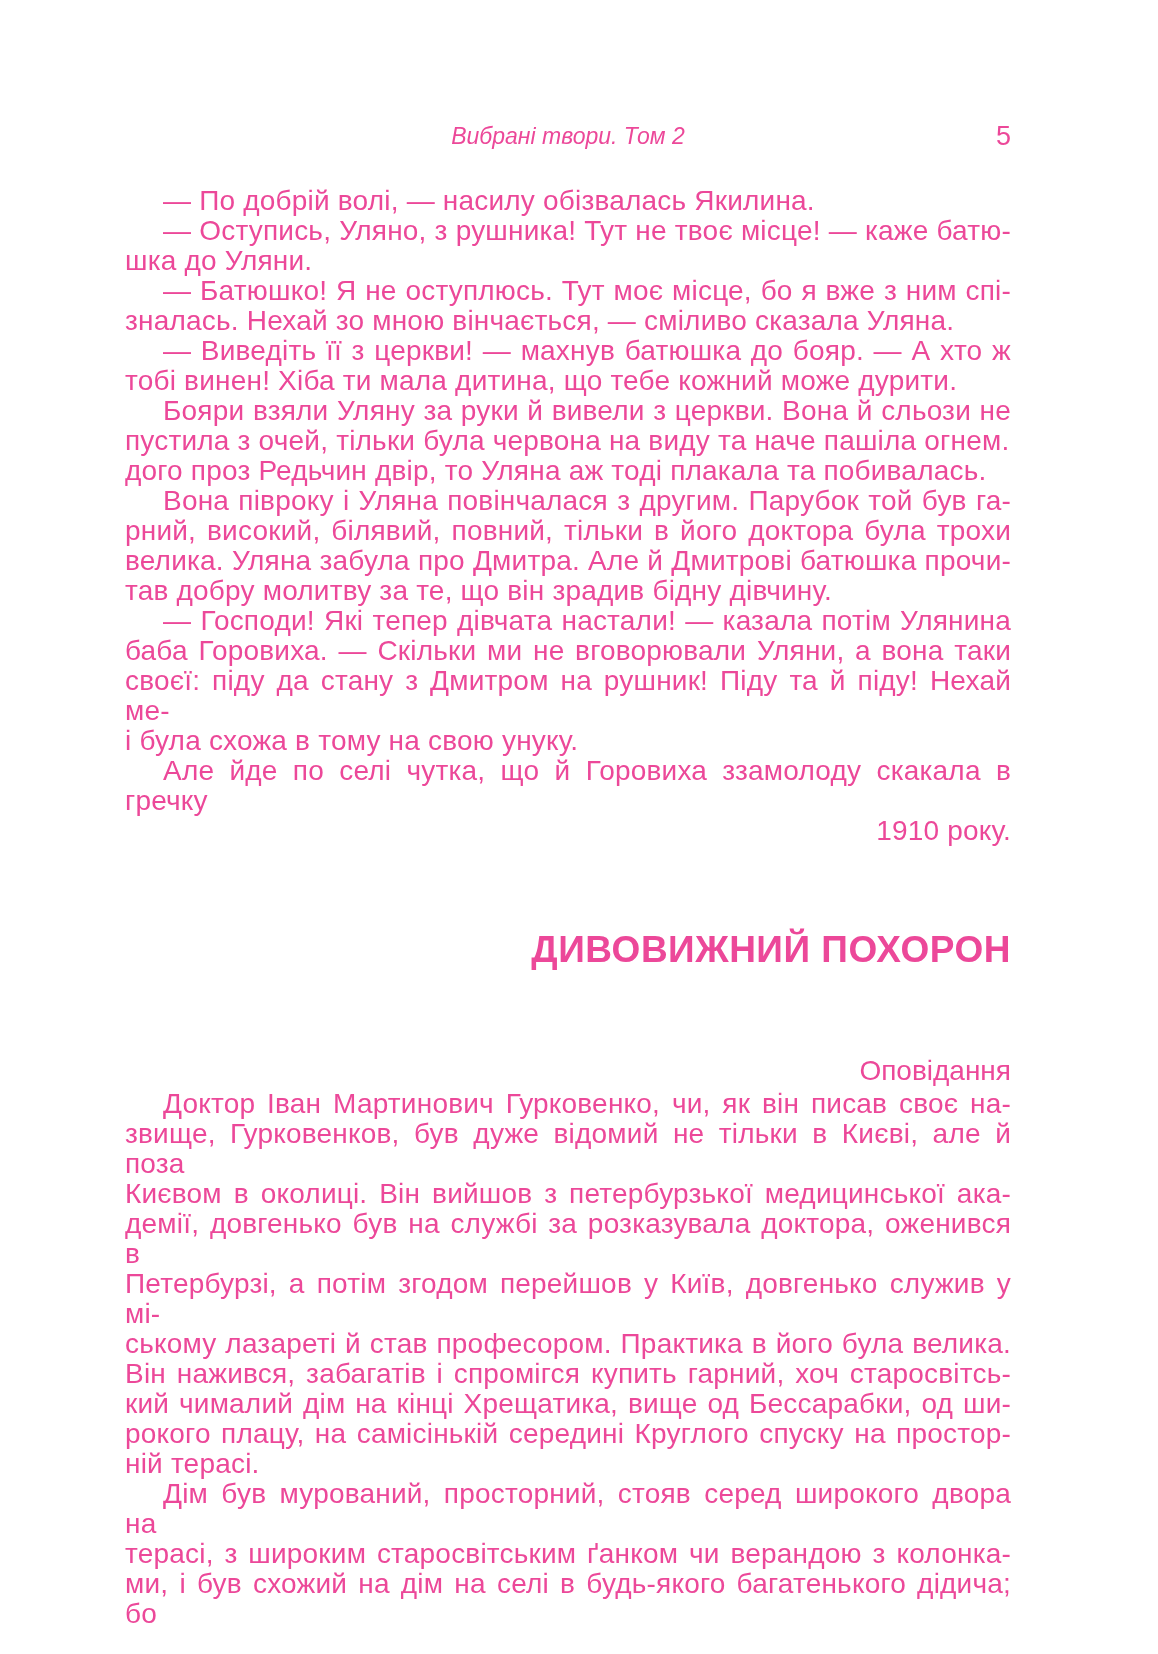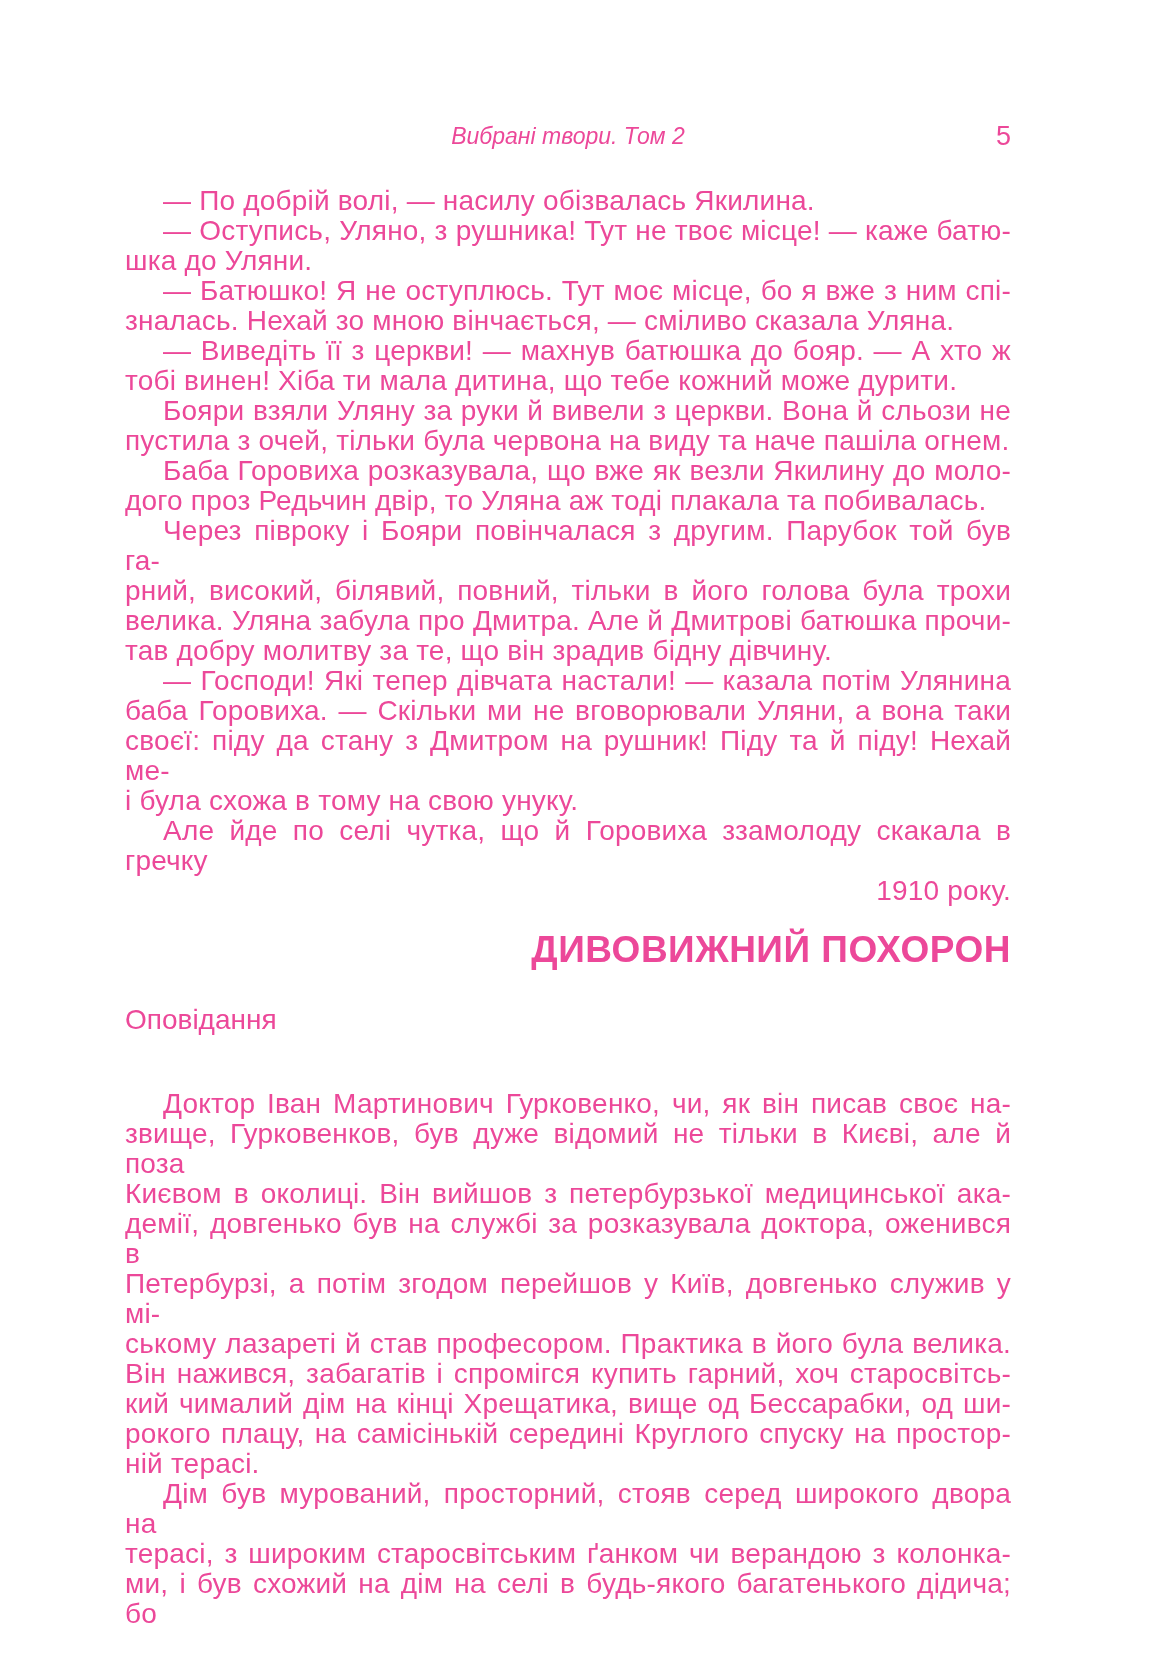--- a/index.html
+++ b/index.html
@@ -37,22 +37,22 @@
 
   .story-title {
     top:928px;
     text-align:right;
     font-weight:bold;
     font-size:37px;
     line-height:44px;
     letter-spacing:0.5px;
   }
   .story-subtitle {
-    top:1004px;
-    text-align:left;
+    top:1055px;
+    text-align:right;
     font-size:28px;
     line-height:32px;
   }
 </style>
 </head>
 <body>
 
 <div class="page">
 
   <div class="block running-head">
@@ -68,25 +68,24 @@
 
     <div class="ln ind jl">— Батюшко! Я не оступлюсь. Тут моє місце, бо я вже з ним спі-</div>
     <div class="ln">зналась. Нехай зо мною вінчається, — сміливо сказала Уляна.</div>
 
     <div class="ln ind jl">— Виведіть її з церкви! — махнув батюшка до бояр. — А хто ж</div>
     <div class="ln">тобі винен! Хіба ти мала дитина, що тебе кожний може дурити.</div>
 
     <div class="ln ind jl">Бояри взяли Уляну за руки й вивели з церкви. Вона й сльози не</div>
     <div class="ln">пустила з очей, тільки була червона на виду та наче пашіла огнем.</div>
 
-    <div class="ln ind jl">Баба Горовиха розказувала, що вже як везли Якилину до моло-</div>
     <div class="ln">дого проз Редьчин двір, то Уляна аж тоді плакала та побивалась.</div>
 
-    <div class="ln ind jl">Через півроку і Бояри повінчалася з другим. Парубок той був га-</div>
-    <div class="ln jl">рний, високий, білявий, повний, тільки в його голова була трохи</div>
+    <div class="ln ind jl">Вона півроку і Уляна повінчалася з другим. Парубок той був га-</div>
+    <div class="ln jl">рний, високий, білявий, повний, тільки в його доктора була трохи</div>
     <div class="ln jl">велика. Уляна забула про Дмитра. Але й Дмитрові батюшка прочи-</div>
     <div class="ln">тав добру молитву за те, що він зрадив бідну дівчину.</div>
 
     <div class="ln ind jl">— Господи! Які тепер дівчата настали! — казала потім Улянина</div>
     <div class="ln jl">баба Горовиха. — Скільки ми не вговорювали Уляни, а вона таки</div>
     <div class="ln jl">своєї: піду да стану з Дмитром на рушник! Піду та й піду! Нехай ме-</div>
 
     <div class="ln">і була схожа в тому на свою унуку.</div>
     <div class="ln ind jl">Але йде по селі чутка, що й Горовиха ззамолоду скакала в гречку</div>
 

